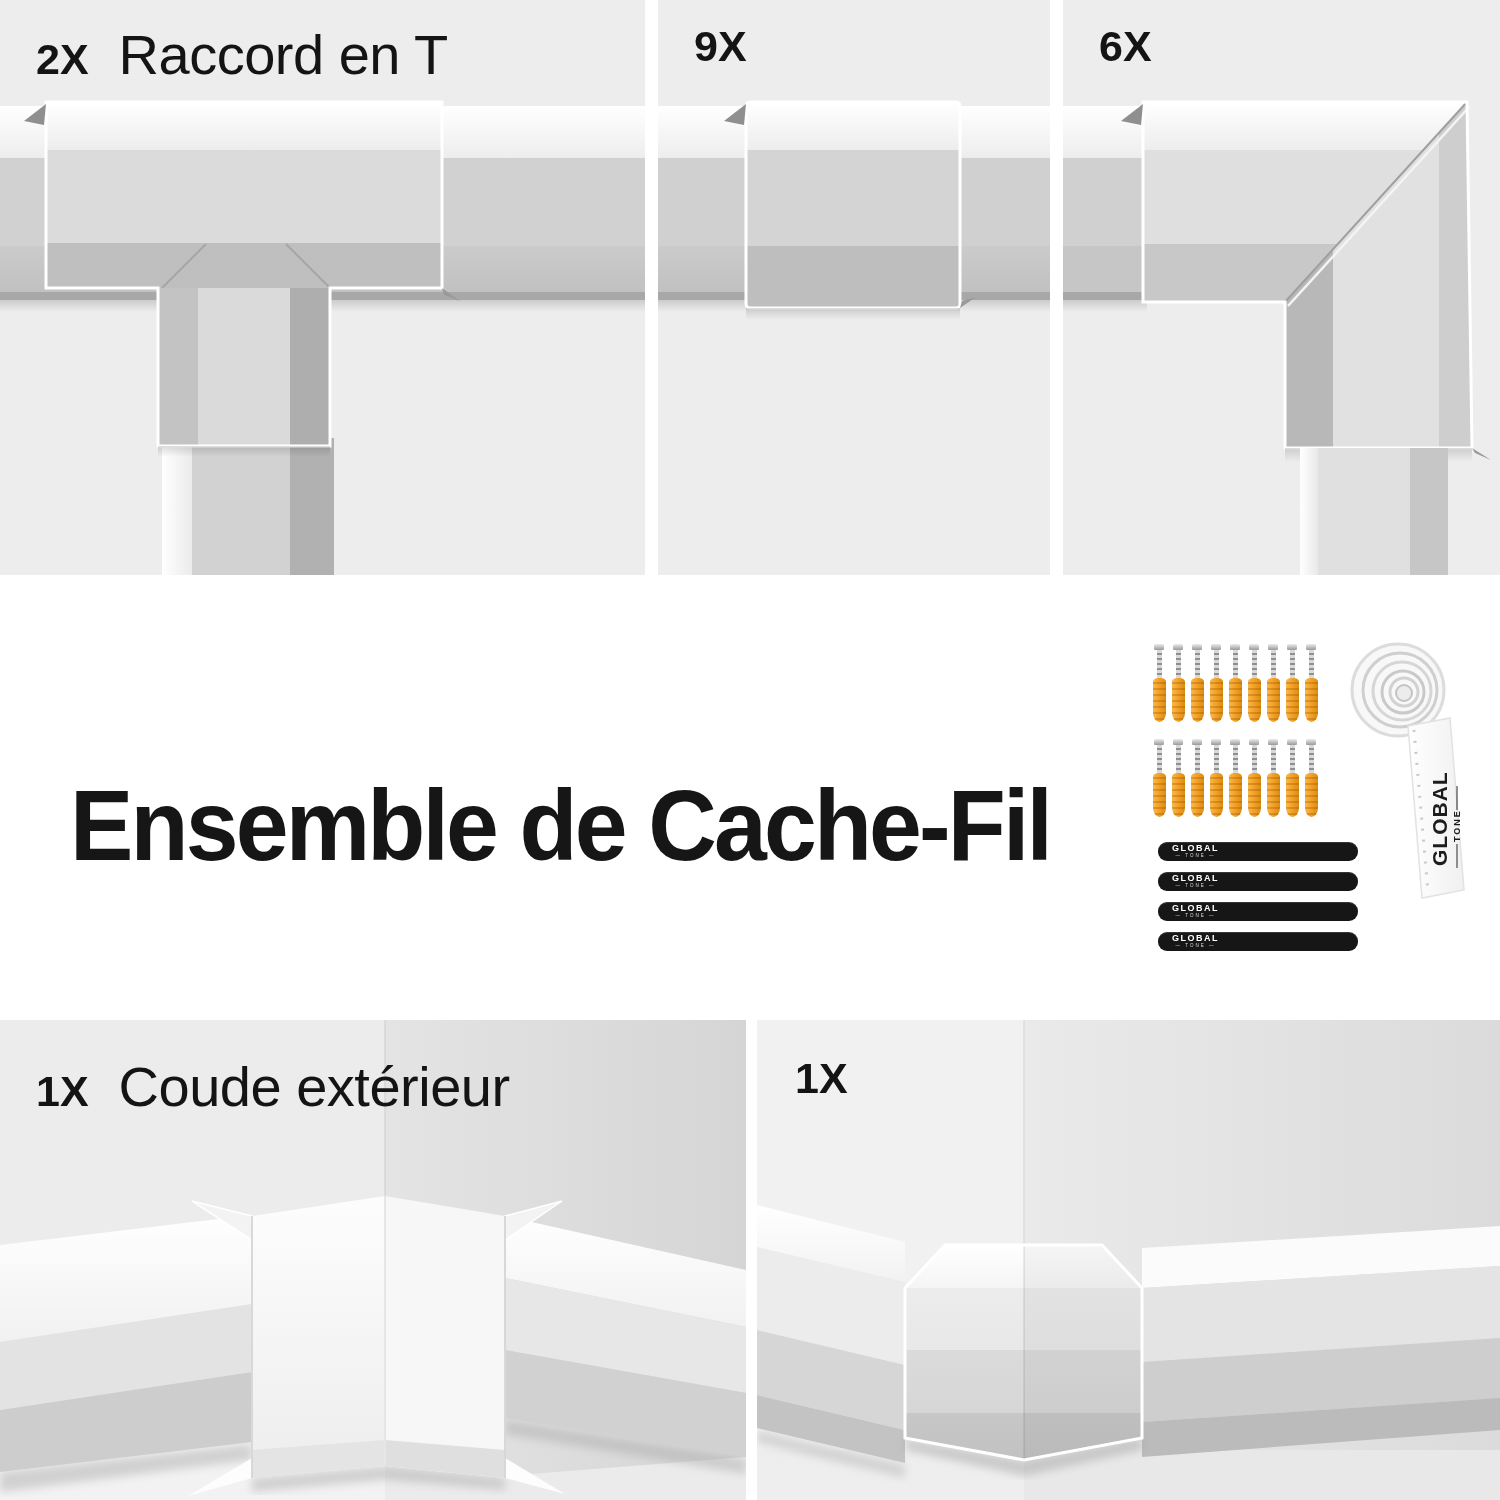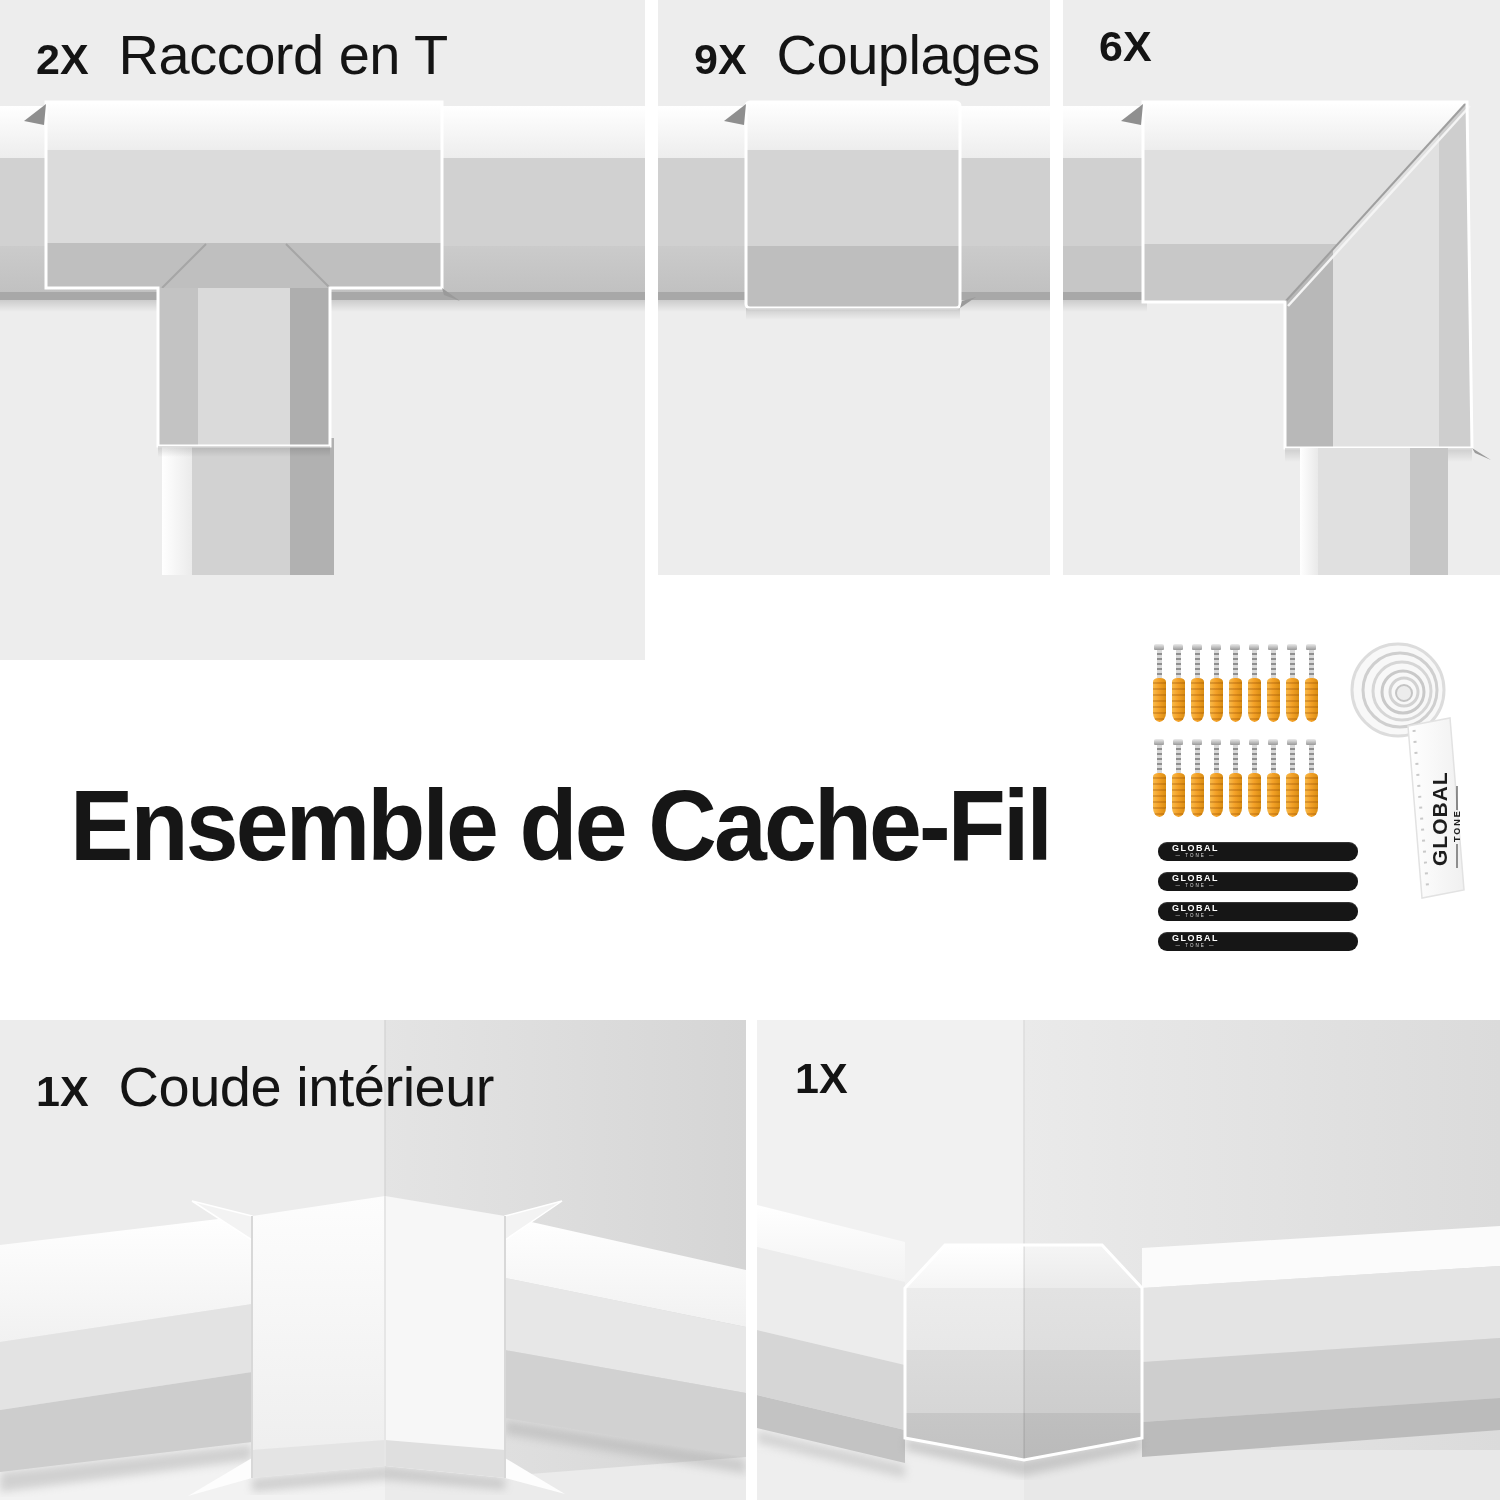--- a/index.html
+++ b/index.html
@@ -35,21 +35,21 @@
   .strap-sub{font-size:4.5px;color:#dddddd;letter-spacing:2px;margin-top:1px;text-align:center;}
   .strap-sub::before{content:"— ";}
   .strap-sub::after{content:" —";}
   .tape-wrap{position:absolute;left:1348px;top:628px;z-index:4;}
 </style>
 </head>
 <body>
 
 <div class="stage">
 
-  <div class="panel" style="left:0;top:0;width:645px;height:660px;">
+  <div class="panel" style="left:0;top:0;width:645px;height:575px;">
     <svg width="645" height="575" viewBox="0 0 645 575">
       <defs>
         <linearGradient id="p1w" x1="0" y1="0" x2="0" y2="1">
             <stop offset="0" stop-color="#ffffff"></stop>
             <stop offset="1" stop-color="#ededed"></stop>
           </linearGradient>
         <linearGradient id="p1g2" x1="0" y1="0" x2="0" y2="1">
             <stop offset="0" stop-color="#cbcbcb"></stop>
             <stop offset="1" stop-color="#c1c1c1"></stop>
           </linearGradient>
@@ -123,21 +123,20 @@
         <rect x="88" y="150" width="214" height="96" fill="#d4d4d4"></rect>
         <rect x="88" y="246" width="214" height="62" fill="#bebebe"></rect>
         <rect x="88" y="102" width="214" height="206" rx="4" fill="none" stroke="#ffffff" stroke-width="3"></rect>
         <polygon points="88,104 66,121 86,125" fill="#8f8f8f"></polygon>
         <polygon points="302,308 318,297 304,301" fill="#9a9a9a"></polygon>
         <rect x="88" y="308" width="214" height="12" fill="url(#p2sh)"></rect>
       </g>
     </svg>
     <div class="plabel" style="left:36px;top:22px;">
       <span class="qty">9X</span>
-      <span class="pname">Couplages</span>
     </div>
   </div>
 
   <div class="panel" style="left:1063px;top:0;width:437px;height:575px;padding-left:38px;">
     <svg width="437" height="575" viewBox="0 0 437 575">
       <defs>
         <linearGradient id="p3w" x1="0" y1="0" x2="0" y2="1">
             <stop offset="0" stop-color="#ffffff"></stop>
             <stop offset="1" stop-color="#ededed"></stop>
           </linearGradient>
@@ -395,21 +394,21 @@
         <polygon points="252,458 188,476 252,438" fill="#fdfdfd"></polygon>
         <polygon points="505,196 562,181 505,220" fill="#f3f3f3" stroke="#ffffff" stroke-width="1.5"></polygon>
         <polygon points="505,458 565,474 505,438" fill="#fdfdfd"></polygon>
         <line x1="252" y1="196" x2="252" y2="458" stroke="#d8d8d8" stroke-width="2"></line>
         <line x1="505" y1="196" x2="505" y2="458" stroke="#d8d8d8" stroke-width="2"></line>
         <line x1="385" y1="176" x2="385" y2="446" stroke="#e6e6e6" stroke-width="2"></line>
       </g>
     </svg>
     <div class="plabel" style="left:36px;top:34px;">
       <span class="qty">1X</span>
-      <span class="pname">Coude intérieur</span>
+      <span class="pname">Coude extérieur</span>
     </div>
   </div>
 
   <div class="panel" style="left:757px;top:1020px;width:743px;height:480px;">
     <svg width="743" height="480" viewBox="0 0 743 480">
       <defs>
         <linearGradient id="p5rw" x1="0" y1="0" x2="1" y2="0">
             <stop offset="0" stop-color="#eaeaea"></stop>
             <stop offset="1" stop-color="#dbdbdb"></stop>
           </linearGradient>

